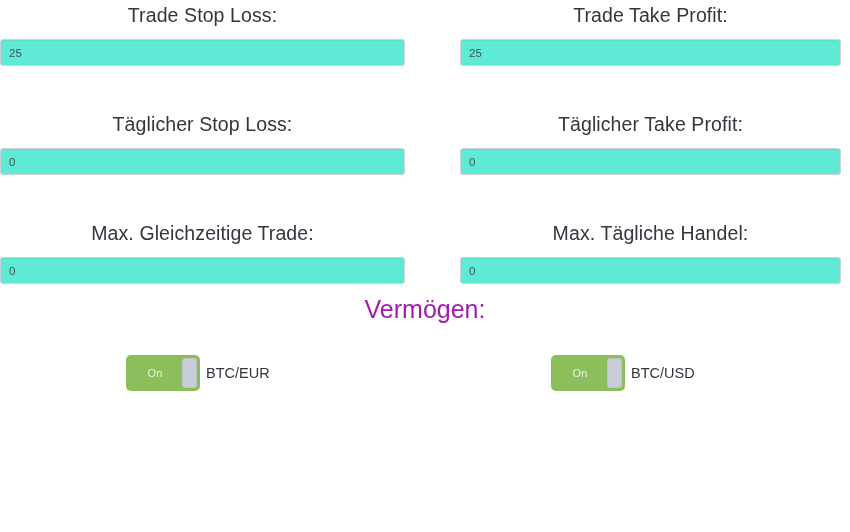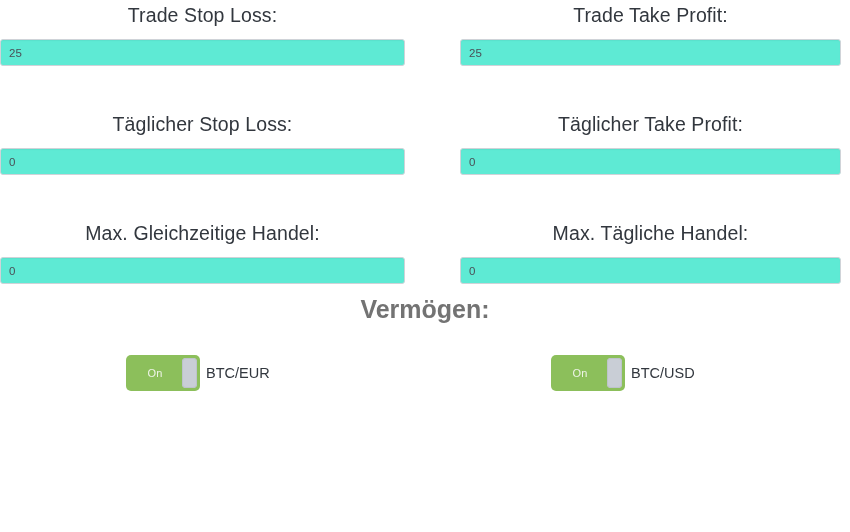--- a/index.html
+++ b/index.html
@@ -58,22 +58,22 @@
     box-shadow: inset 0 1px 1px rgba(0,0,0,0.045);
   }
 
   .row-gap { width: 850px; height: 43px; }
 
   .assets-heading {
     width: 850px;
     text-align: center;
     font-size: 25px;
     line-height: 30px;
-    font-weight: 700;
-    color: #737373;
+    font-weight: 400;
+    color: #a21caf;
     margin: 0;
     padding-top: 10px;
   }
 
   .toggles-row {
     width: 850px;
     display: flex;
     padding-top: 31px;
   }
   .toggle-cell {
@@ -151,21 +151,21 @@
   </div>
 
   <div class="field-col right">
     <span class="field-label">Täglicher Take Profit:</span>
     <input class="field-input" type="text" value="0" style="">
   </div>
 
   <div class="row-gap"></div>
 
   <div class="field-col left">
-    <span class="field-label">Max. Gleichzeitige Handel:</span>
+    <span class="field-label">Max. Gleichzeitige Trade:</span>
     <input class="field-input" type="text" value="0" style="">
   </div>
 
   <div class="field-col right">
     <span class="field-label">Max. Tägliche Handel:</span>
     <input class="field-input" type="text" value="0" style="">
   </div>
 
 </div>
 

